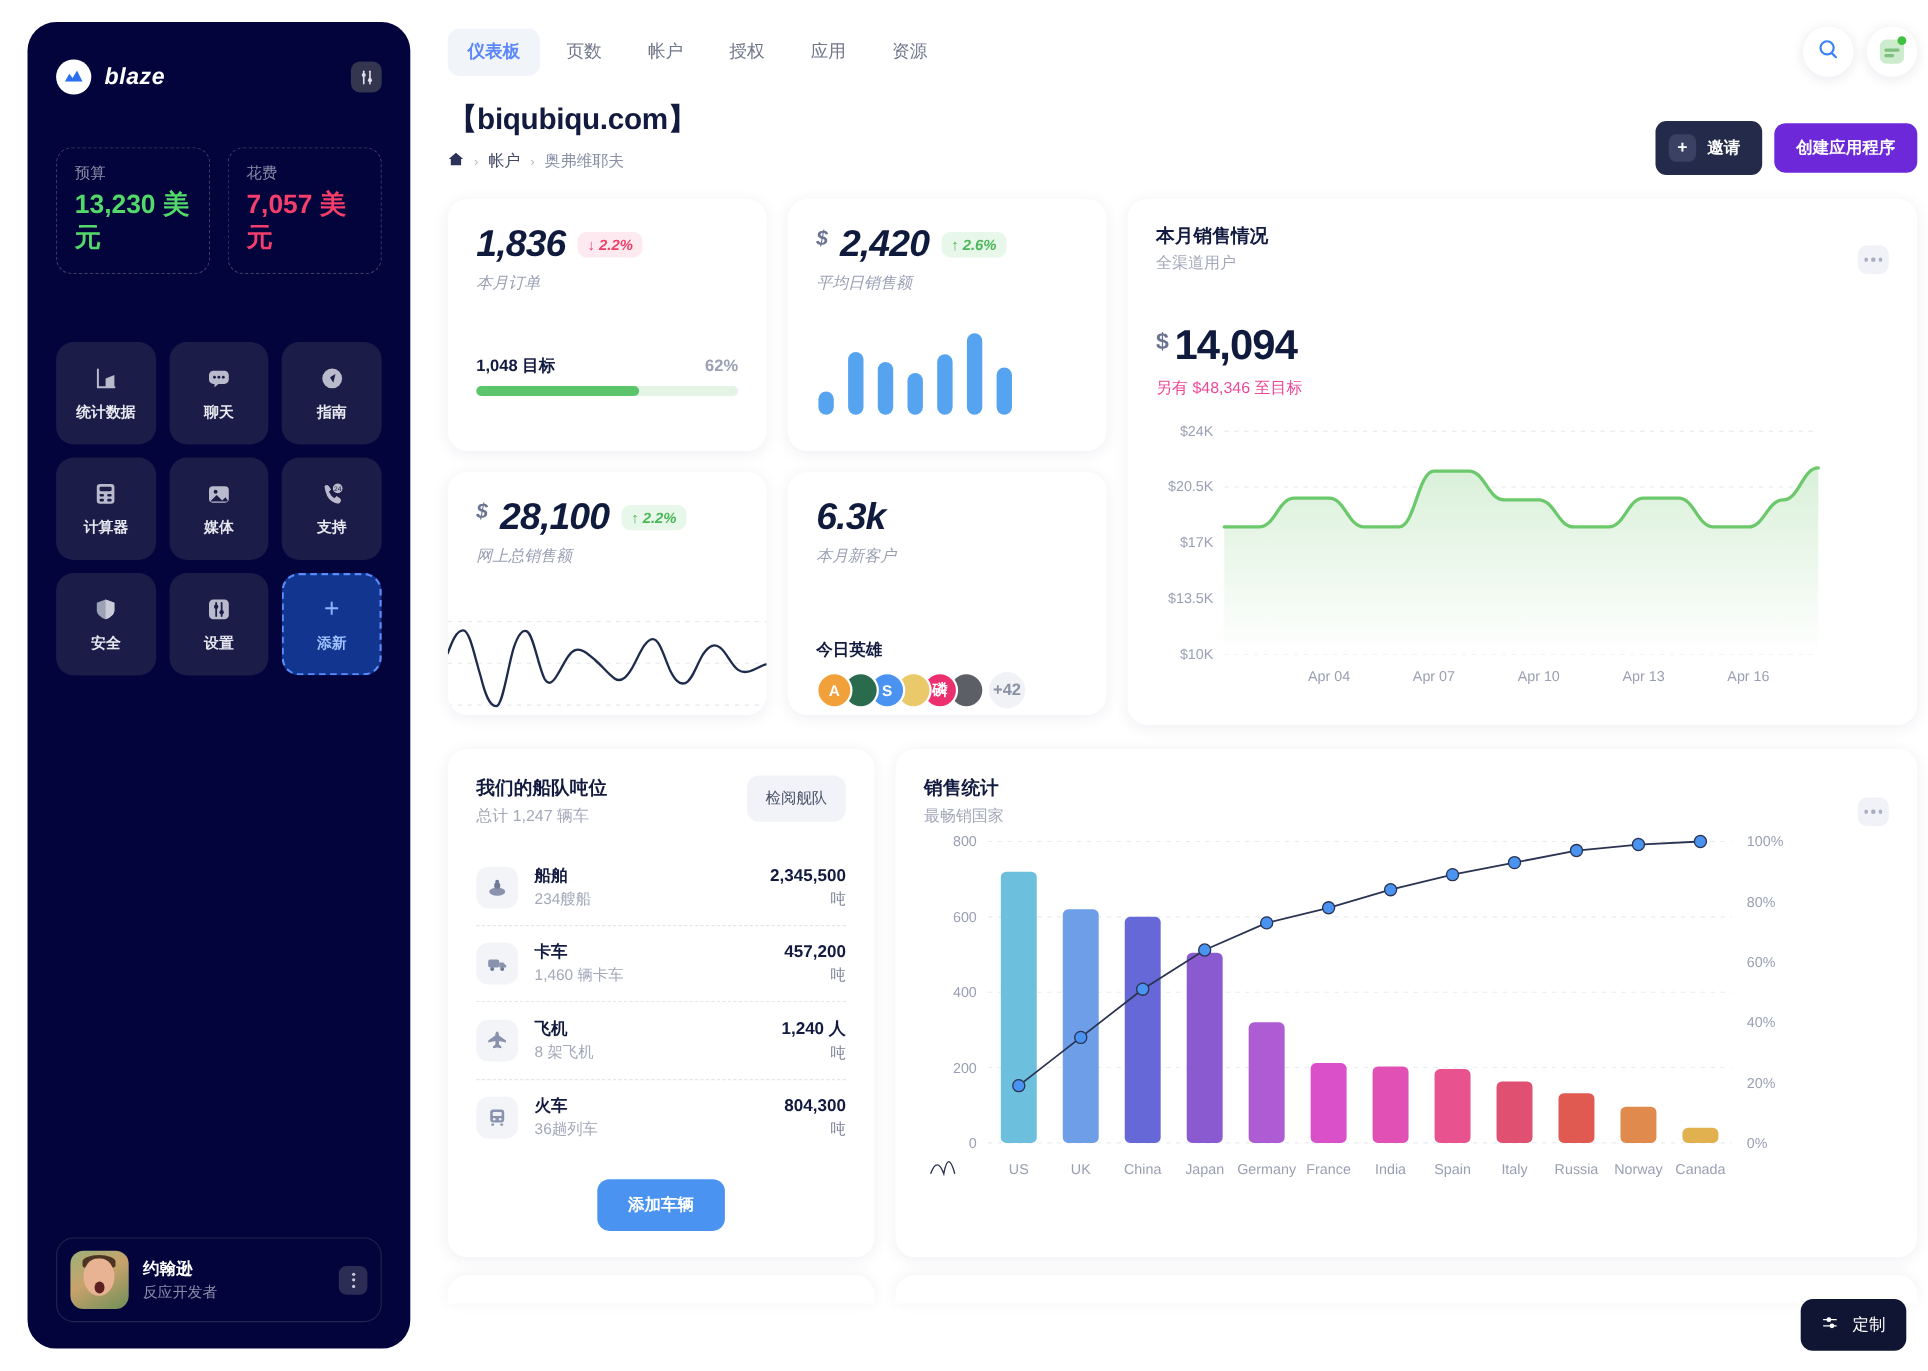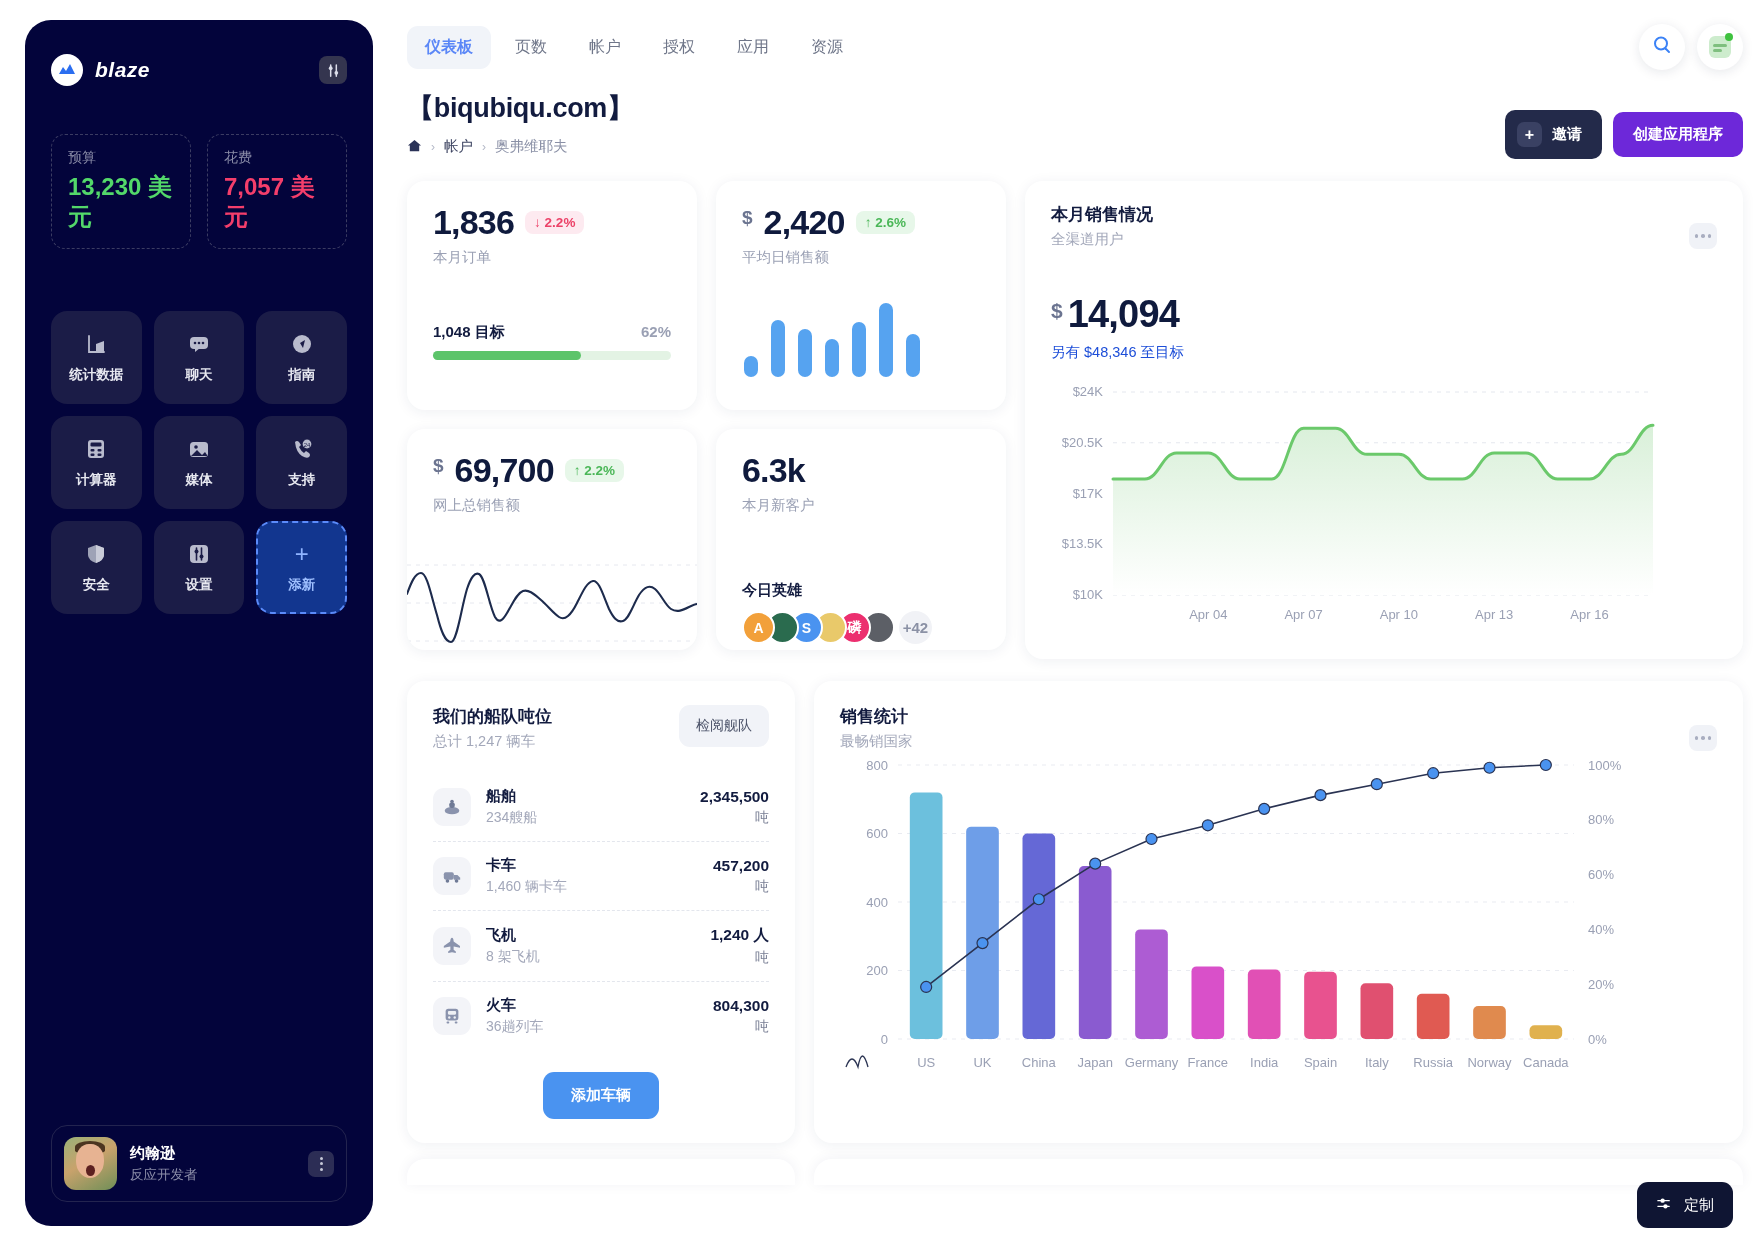--- a/index.html
+++ b/index.html
@@ -142,21 +142,21 @@
   .btn-create { background: #6d28d9; color: #ffffff; padding: 13px 20px; }
 
   .grid { display: flex; gap: 19px; margin-top: 22px; }
   .col-left { display: flex; flex-direction: column; gap: 19px; width: 290px; }
   .col-mid { display: flex; flex-direction: column; gap: 19px; width: 290px; }
   .card {
     background: #ffffff; border-radius: 18px;
     box-shadow: 0 2px 14px rgba(25,40,80,0.07);
     position: relative; overflow: hidden;
   }
-  .stat-pad { padding: 22px 26px 0 26px; }
+  .stat-pad { padding: 22px 26px 0 26px; font-style: italic; }
   .stat-num { display: flex; align-items: center; gap: 11px; }
   .dollar { font-size: 19px; font-weight: bold; color: #6b7490; align-self: flex-start; margin-top: 4px; }
   .big { font-size: 34px; font-weight: bold; color: #0f1a3d; letter-spacing: -0.8px; }
   .chip { font-size: 13.5px; font-weight: bold; padding: 4px 9px; border-radius: 8px; }
   .chip.up { background: #e7f7e9; color: #4bb758; }
   .chip.down { background: #fdeaf0; color: #ec4268; }
   .stat-sub { font-size: 14.5px; color: #9aa0b4; margin-top: 6px; }
 
   .goal-row {
     display: flex; align-items: baseline; justify-content: space-between;
@@ -195,21 +195,21 @@
   .card-title { font-size: 17px; font-weight: bold; color: #121b3f; }
   .card-sub { font-size: 14.5px; color: #a3a8ba; margin-top: 4px; }
   .dots-btn {
     margin-left: auto; width: 28px; height: 26px; border-radius: 8px; background: #f0f2f7;
     display: flex; align-items: center; justify-content: center; gap: 3px; cursor: pointer;
   }
   .dots-btn i { width: 3.5px; height: 3.5px; border-radius: 50%; background: #a9aec0; display: block; }
   .sales-value { display: flex; align-items: flex-start; gap: 5px; margin-top: 44px; }
   .sales-value .dollar { font-size: 21px; margin-top: 6px; }
   .sales-value .big { font-size: 38px; }
-  .sales-goal { font-size: 14.5px; color: #1d4ed8; margin-top: 7px; }
+  .sales-goal { font-size: 14.5px; color: #ec4899; margin-top: 7px; }
 
   
   .bottom { display: flex; gap: 19px; margin-top: 22px; }
   .fleet-card { width: 388px; padding: 24px 26px 24px 26px; }
   .fleet-head { display: flex; align-items: flex-start; }
   .fleet-btn {
     margin-left: auto; background: #f1f3f8; border: none; border-radius: 11px;
     padding: 12px 17px; font-size: 14px; color: #4b5268; cursor: pointer; font-family: inherit;
   }
   .fleet-list { margin-top: 22px; }
@@ -464,21 +464,21 @@
           </div>
           <div class="progress">
             <div class="fill" id="orders-fill" style="width: 62%;"></div>
           </div>
         </div>
 
         <div class="card" style="height:221px">
           <div class="stat-pad">
             <div class="stat-num">
               <span class="dollar">$</span>
-              <span class="big">69,700</span>
+              <span class="big">28,100</span>
               <span class="chip up">↑&nbsp;<span>2.2%</span></span>
             </div>
             <div class="stat-sub">网上总销售额</div>
           </div>
           <div class="sparkwrap">
             <svg width="290" height="108" viewBox="0 0 290 108" preserveAspectRatio="none">
               <line x1="0" y1="18" x2="290" y2="18" stroke="#e6e8ef" stroke-width="1" stroke-dasharray="4 5"></line>
               <line x1="0" y1="56" x2="290" y2="56" stroke="#e6e8ef" stroke-width="1" stroke-dasharray="4 5"></line>
               <line x1="0" y1="94" x2="290" y2="94" stroke="#e6e8ef" stroke-width="1" stroke-dasharray="4 5"></line>
               <path d="M0 47 C4 36, 8 26, 14 26 C20 26, 24 48, 30 68 C34 84, 38 95, 44 95 C50 95, 54 62, 60 42 C64 30, 68 25, 72 27 C78 30, 82 58, 88 70 C92 77, 96 73, 100 66 C106 56, 110 46, 116 44 C122 42, 128 48, 134 53 C140 58, 146 66, 152 70 C158 74, 164 68, 170 56 C176 44, 180 35, 186 34 C192 33, 196 48, 202 62 C206 70, 210 76, 216 74 C222 72, 226 58, 232 48 C238 39, 243 38, 248 42 C254 47, 258 58, 264 62 C270 66, 276 63, 282 60 C286 58, 288 57, 290 57" fill="none" stroke="#1d2b4d" stroke-width="2.1" stroke-linecap="round" stroke-linejoin="round"></path>

